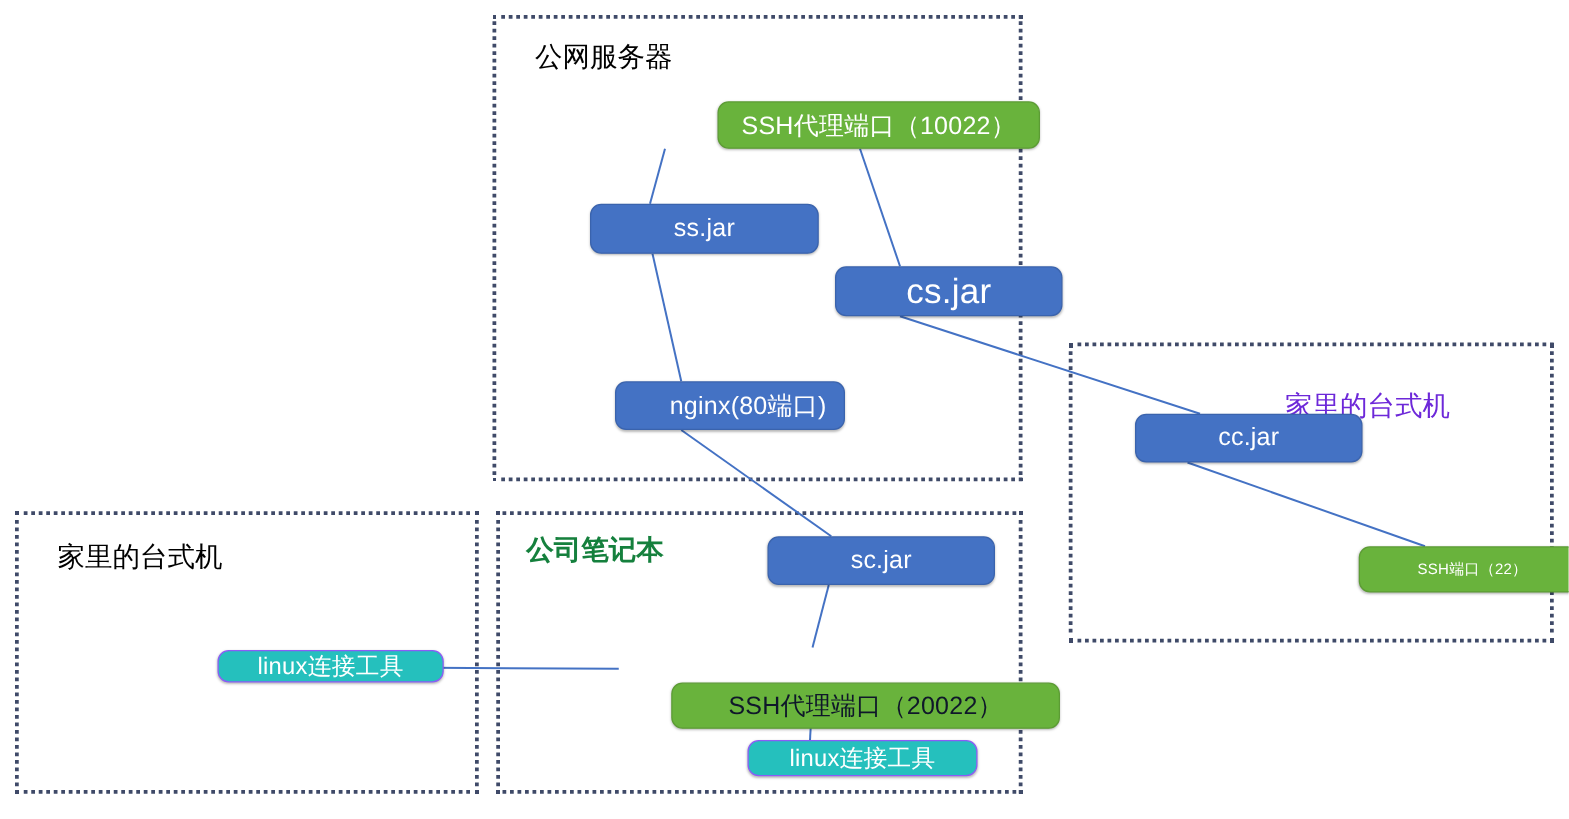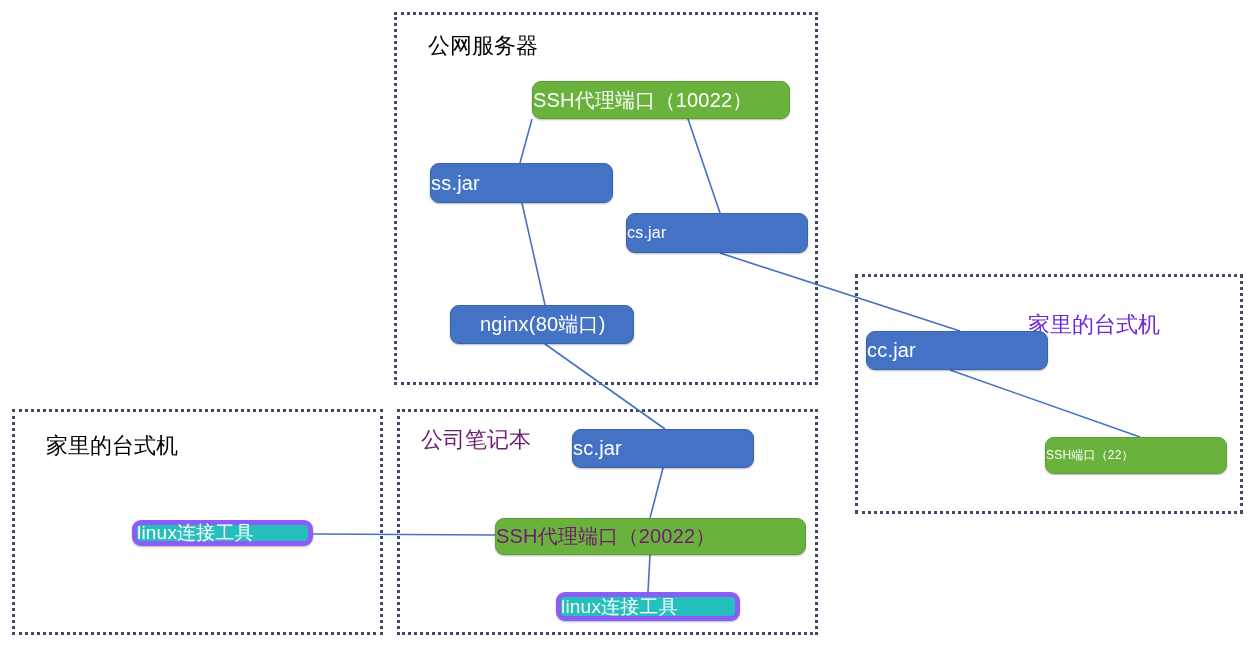--- a/index.html
+++ b/index.html
@@ -38,61 +38,62 @@
     font-size: 22px;
     line-height: 1.1;
     white-space: nowrap;
     font-family: "Liberation Sans", "DejaVu Sans", sans-serif;
   }
   .node {
     position: absolute;
     box-sizing: border-box;
     display: flex;
     align-items: center;
-    justify-content: flex-start;
+    justify-content: center;
     border-radius: 9px;
     color: #ffffff;
     white-space: nowrap;
     text-align: center;
     letter-spacing: 0.2px;
     box-shadow: 0 1px 2px rgba(0,0,0,0.28);
+    margin-left: 42px;
   }
   .node.blue {
     background: #4472c4;
     border: 1px solid #3a63ad;
   }
   .node.green {
     background: #6cb33f;
     border: 1px solid #5c9c34;
     background: #69b33c;
   }
   .node.teal {
     background: #20bfbf;
-    border: 5px solid #8b5cf6;
+    border: 1px solid #8b5cf6;
     background: #25c0bd;
   }
   .node-label {
     display: block;
     pointer-events: none;
   }
 </style>
 </head>
 <body>
 
 <div id="canvas">
 
   <div id="containers-layer">
       <div class="container-box" style="left: 394px; top: 12px; width: 424px; height: 373px; border-color: rgb(63, 74, 104);"></div>
       <div class="container-title" style="left: 428px; top: 34px; color: rgb(0, 0, 0);">公网服务器</div>
       <div class="container-box" style="left: 855px; top: 274px; width: 388px; height: 240px; border-color: rgb(63, 74, 104);"></div>
       <div class="container-title" style="left: 1028px; top: 313px; color: #6d28d9;">家里的台式机</div>
       <div class="container-box" style="left: 12px; top: 409px; width: 371px; height: 226px; border-color: rgb(63, 74, 104);"></div>
       <div class="container-title" style="left: 46px; top: 434px; color: rgb(0, 0, 0);">家里的台式机</div>
       <div class="container-box" style="left: 397px; top: 409px; width: 421px; height: 226px; border-color: rgb(63, 74, 104);"></div>
-      <div class="container-title" style="left: 421px; top: 428px; color: #701a75;">公司笔记本</div>
+      <div class="container-title" style="left: 421px; top: 428px; color: #15803d; font-weight: bold;">公司笔记本</div>
     </div>
 
   <svg class="edge-layer" id="edge-layer" viewBox="0 0 1255 655" xmlns="http://www.w3.org/2000/svg">
       <line x1="532" y1="119" x2="520" y2="163" stroke="#4472c4" stroke-width="1.6"></line>
       <line x1="522" y1="203" x2="545" y2="305" stroke="#4472c4" stroke-width="1.6"></line>
       <line x1="688" y1="119" x2="720" y2="213" stroke="#4472c4" stroke-width="1.6"></line>
       <line x1="720" y1="253" x2="960" y2="331" stroke="#4472c4" stroke-width="1.6"></line>
       <line x1="950" y1="370" x2="1140" y2="437" stroke="#4472c4" stroke-width="1.6"></line>
       <line x1="545" y1="344" x2="665" y2="429" stroke="#4472c4" stroke-width="1.6"></line>
       <line x1="663" y1="468" x2="650" y2="518" stroke="#4472c4" stroke-width="1.6"></line>
@@ -100,36 +101,36 @@
       <line x1="313" y1="534" x2="495" y2="535" stroke="#4472c4" stroke-width="1.6"></line>
     </svg>
 
   <div id="nodes-layer">
       <div class="node green" style="left: 532px; top: 81px; width: 258px; height: 38px; font-size: 20px; background: rgb(105, 179, 60); color: rgb(255, 255, 255);">
         <span class="node-label">SSH代理端口（10022）</span>
       </div>
       <div class="node blue" style="left: 430px; top: 163px; width: 183px; height: 40px; font-size: 20px; background: rgb(68, 114, 196); color: rgb(255, 255, 255);">
         <span class="node-label">ss.jar</span>
       </div>
-      <div class="node blue" style="left: 626px; top: 213px; width: 182px; height: 40px; font-size: 16px; background: rgb(68, 114, 196); color: rgb(255, 255, 255);">
+      <div class="node blue" style="left: 626px; top: 213px; width: 182px; height: 40px; font-size: 28px; background: rgb(68, 114, 196); color: rgb(255, 255, 255);">
         <span class="node-label">cs.jar</span>
       </div>
       <div class="node blue" style="left: 450px; top: 305px; width: 184px; height: 39px; font-size: 20px; background: rgb(68, 114, 196); color: rgb(255, 255, 255); padding-left: 29px;">
         <span class="node-label">nginx(80端口)</span>
       </div>
       <div class="node blue" style="left: 866px; top: 331px; width: 182px; height: 39px; font-size: 20px; background: rgb(68, 114, 196); color: rgb(255, 255, 255);">
         <span class="node-label">cc.jar</span>
       </div>
       <div class="node green" style="left: 1045px; top: 437px; width: 182px; height: 37px; font-size: 12px; background: rgb(105, 179, 60); color: rgb(255, 255, 255);">
         <span class="node-label">SSH端口（22）</span>
       </div>
       <div class="node blue" style="left: 572px; top: 429px; width: 182px; height: 39px; font-size: 20px; background: rgb(68, 114, 196); color: rgb(255, 255, 255);">
         <span class="node-label">sc.jar</span>
       </div>
-      <div class="node green" style="left: 495px; top: 518px; width: 311px; height: 37px; font-size: 20px; background: rgb(105, 179, 60); color: #701a75;">
+      <div class="node green" style="left: 495px; top: 546px; width: 311px; height: 37px; font-size: 20px; background: rgb(105, 179, 60); color: #0f172a;">
         <span class="node-label">SSH代理端口（20022）</span>
       </div>
       <div class="node teal" style="left: 556px; top: 592px; width: 184px; height: 29px; font-size: 19px; background: rgb(37, 192, 189); color: rgb(255, 255, 255);">
         <span class="node-label">linux连接工具</span>
       </div>
       <div class="node teal" style="left: 132px; top: 520px; width: 181px; height: 26px; font-size: 19px; background: rgb(37, 192, 189); color: rgb(255, 255, 255);">
         <span class="node-label">linux连接工具</span>
       </div>
     </div>
 

